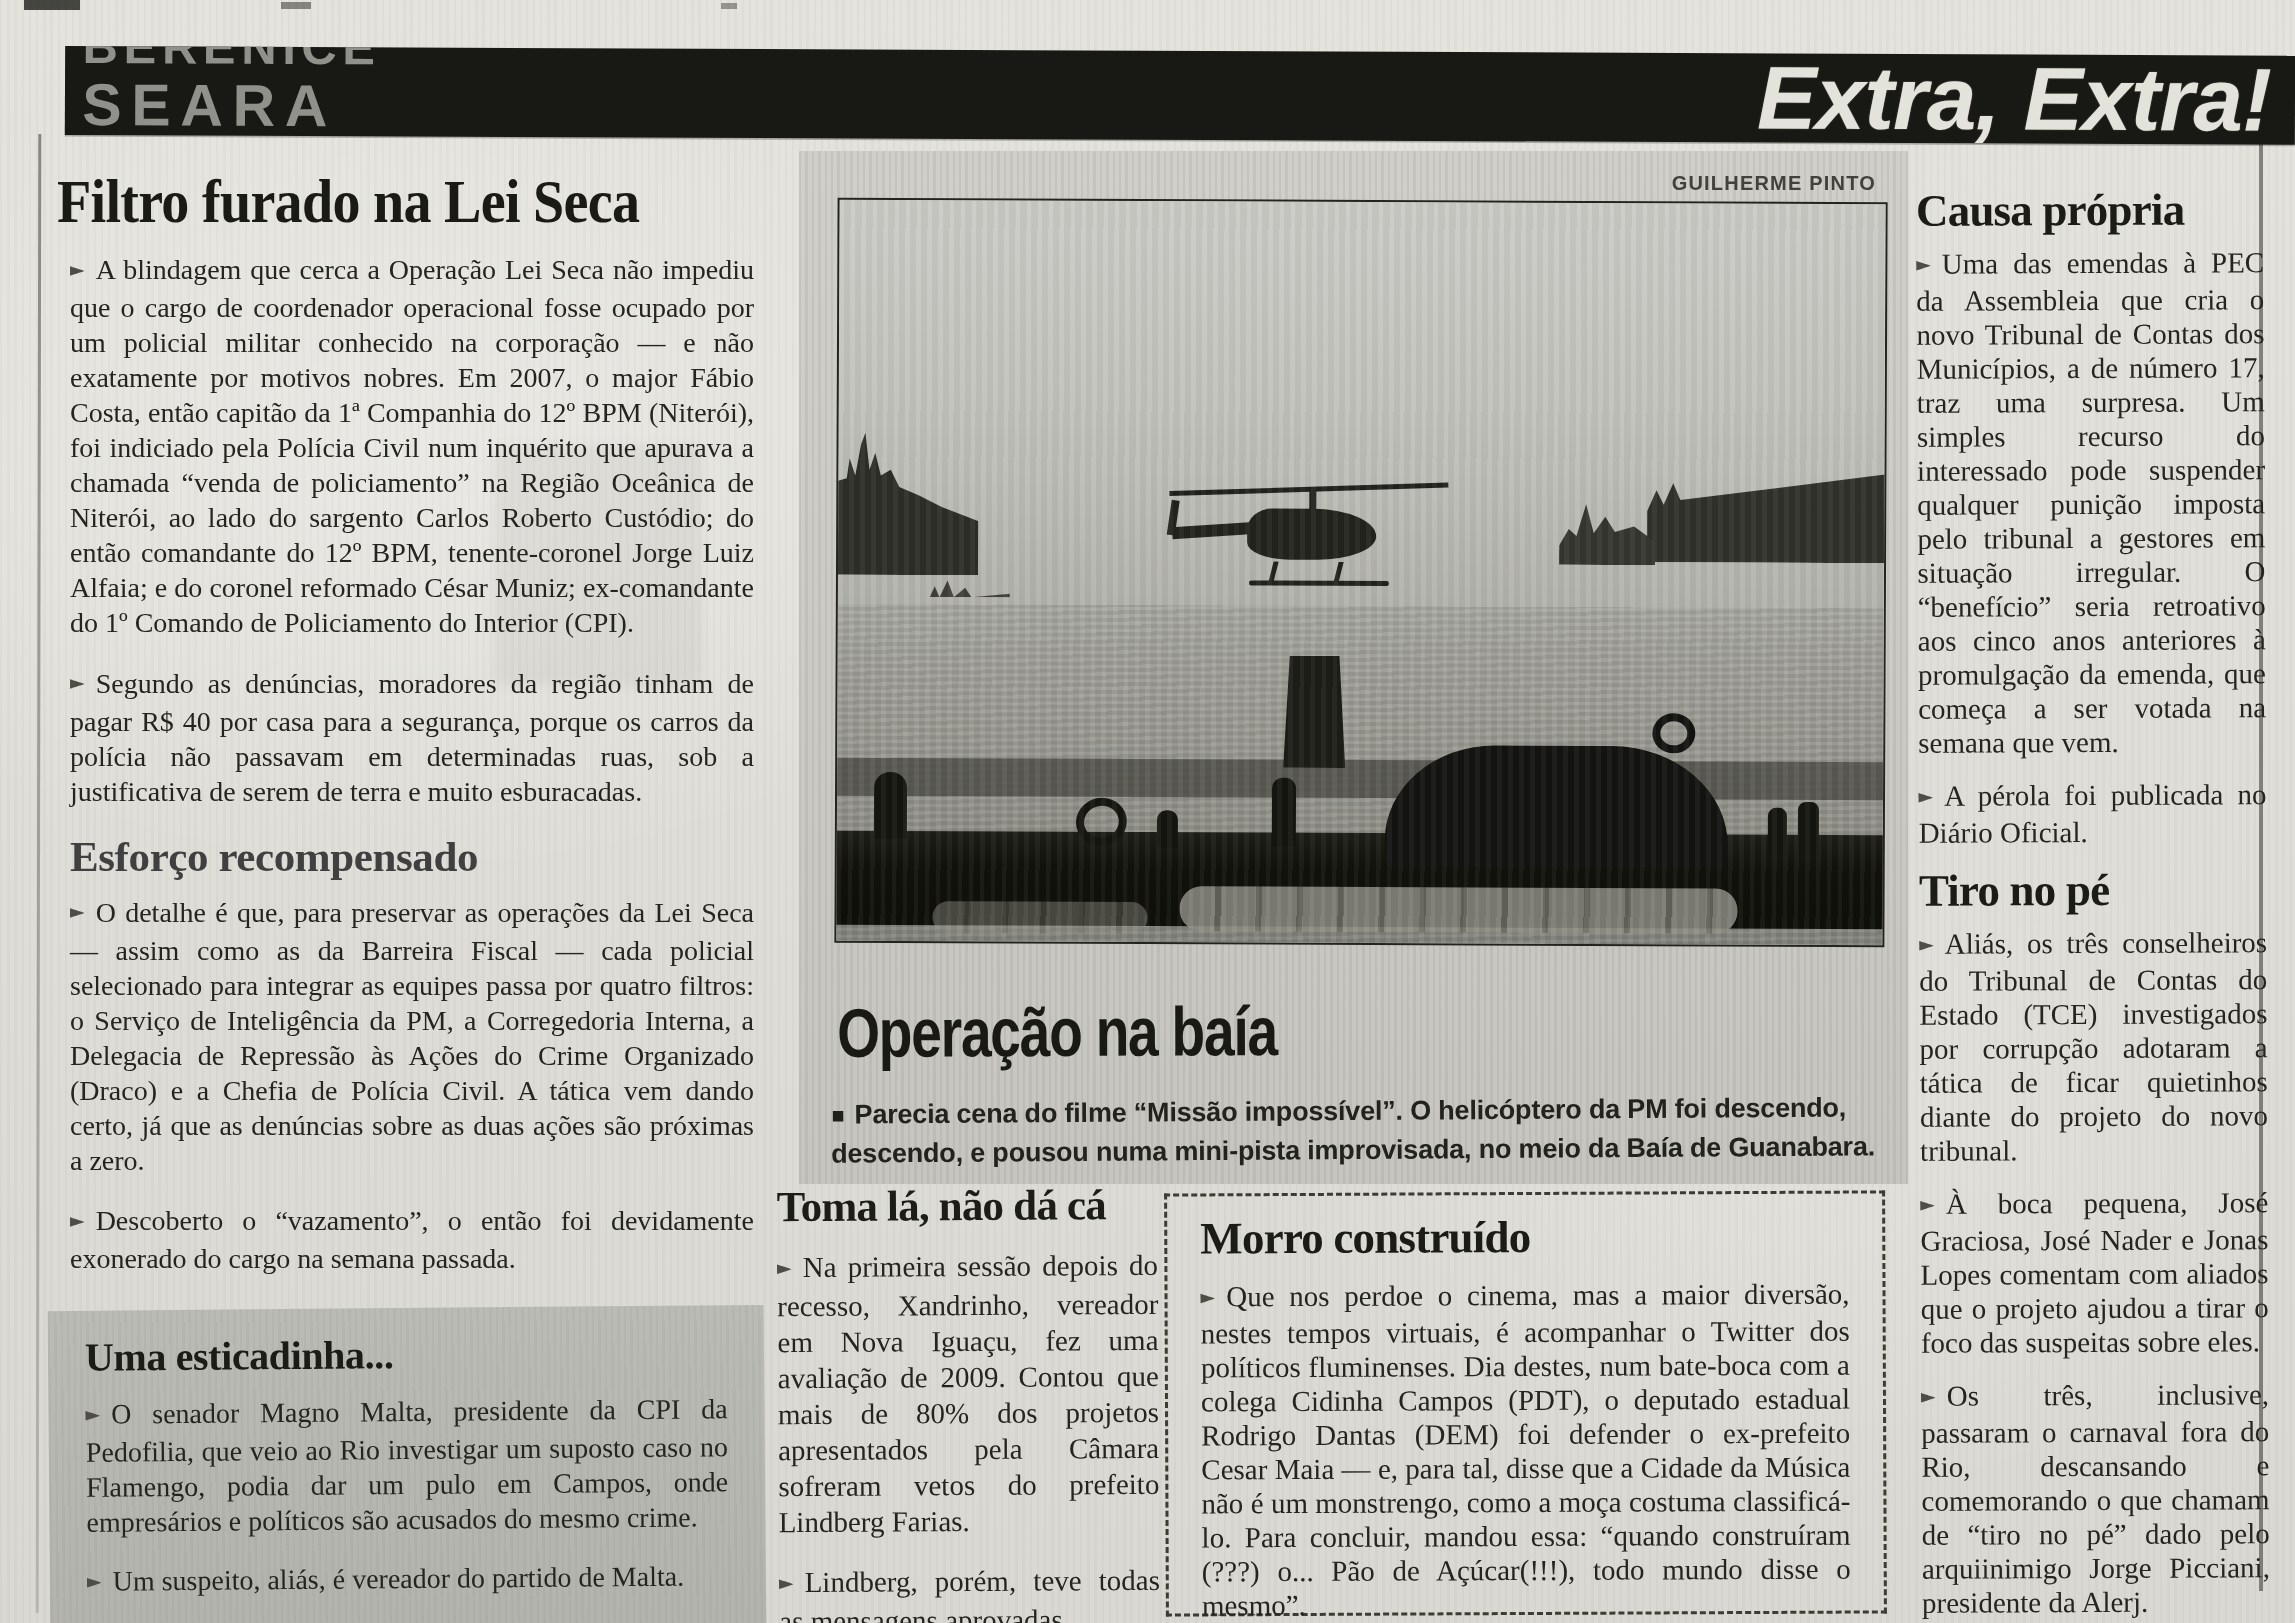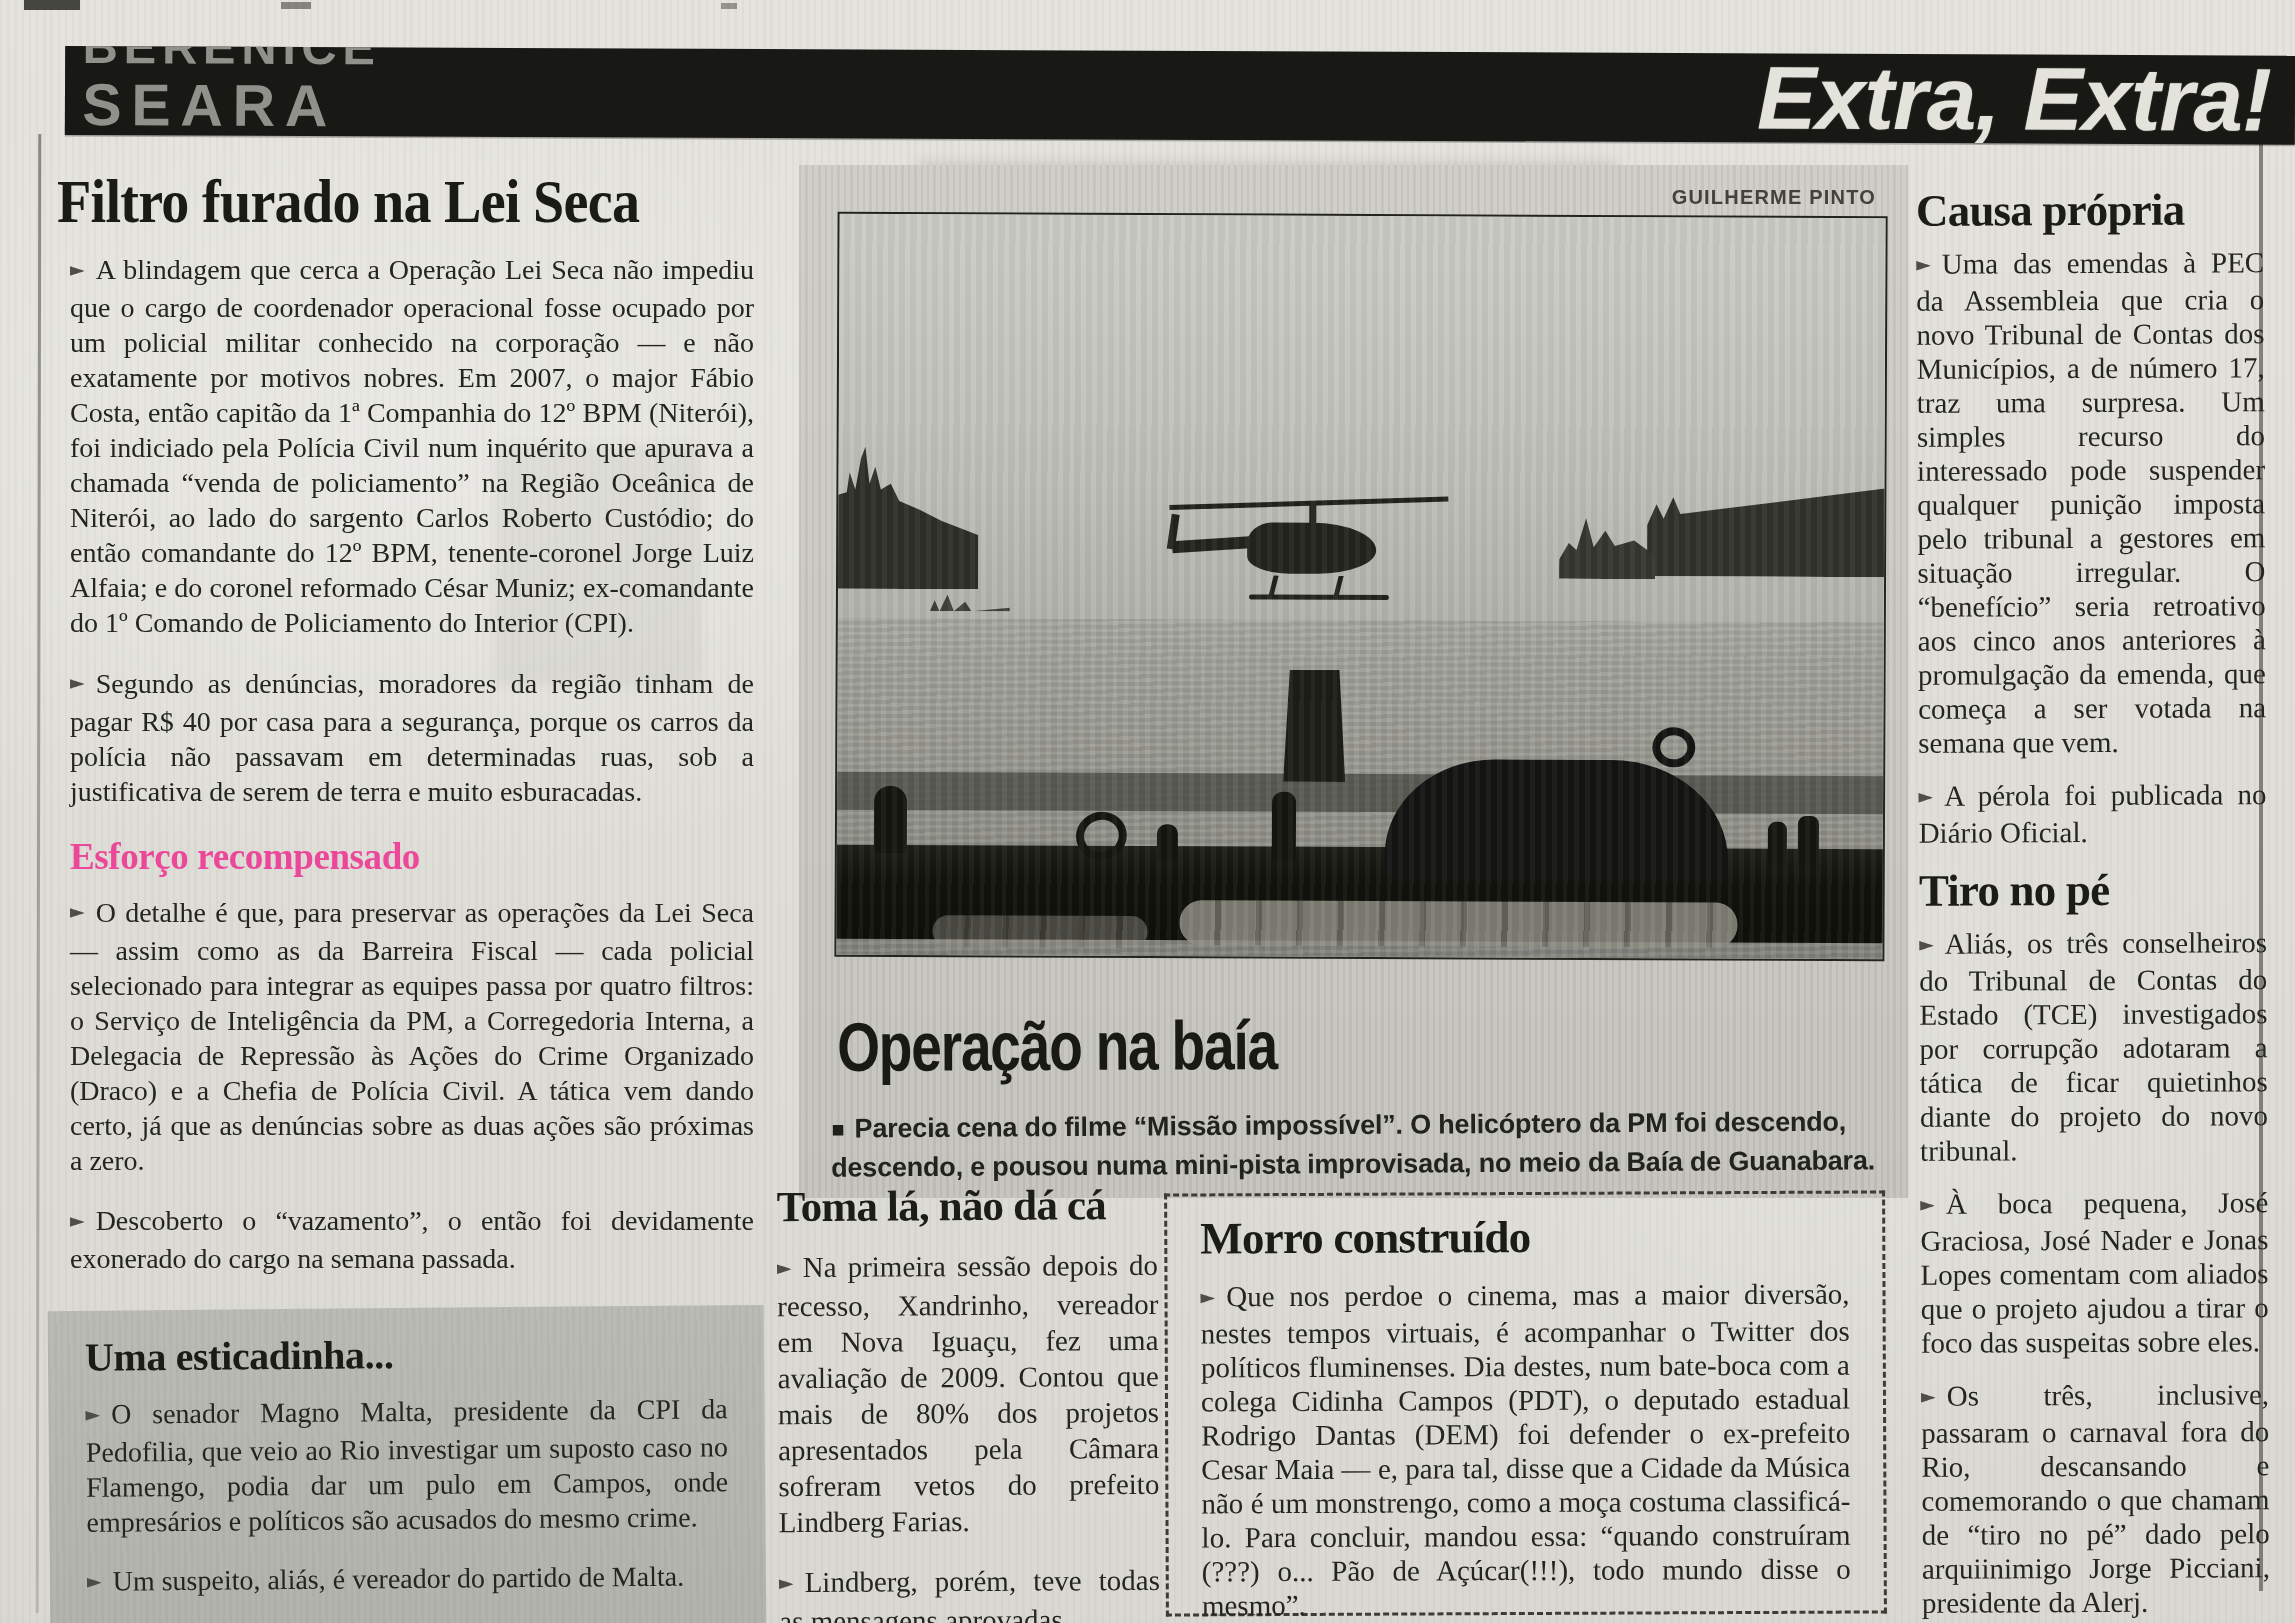--- a/index.html
+++ b/index.html
@@ -45,35 +45,35 @@
   .arr{font-family:"DejaVu Sans",sans-serif;font-size:19px;color:#4e4e46;
     margin-right:11px;position:relative;top:-3.2px;letter-spacing:0;}
   .sqm{font-family:"DejaVu Sans",sans-serif;font-size:21px;color:#20201b;margin-right:9.6px;position:relative;top:-1.6px;}
   
   .headline{
     left:57px;top:167px;font-size:61px;font-weight:bold;color:#1b1b15;
     letter-spacing:-0.8px;white-space:nowrap;transform:scaleX(.92);transform-origin:left top;
   }
   .leftcol{left:70px;top:252px;width:684px;font-size:28px;line-height:35px;}
   .leftcol .bp{margin-bottom:25.5px;}
-  .subhead{font-size:37px;font-weight:bold;color:#ec4899;margin:30px 0 21px 0;letter-spacing:-0.4px;}
+  .subhead{font-size:43px;font-weight:bold;color:#404040;margin:30px 0 21px 0;letter-spacing:-0.4px;}
   .graybox{
     margin-left:-21px;margin-top:32px;width:642px;
     padding:29px 37px 33px 37px;
     background:
       repeating-linear-gradient(90deg, rgba(90,90,80,.06) 0 2.4px, rgba(0,0,0,0) 2.4px 6.4px),
       linear-gradient(180deg,#babbb4 0%,#b2b3ac 100%);
     transform:rotate(-.5deg);
   }
   .graybox h3{margin:0 0 22px 0;font-size:40px;font-weight:bold;color:#1c1c16;letter-spacing:-0.4px;}
   .graybox .bp{margin-bottom:24px;font-size:28px;line-height:35px;}
   .graybox .bp:last-child{margin-bottom:0;}
   
   .photozone{
-    left:799px;top:165px;width:1109px;height:1033px;
+    left:799px;top:151px;width:1109px;height:1033px;
     background:
       repeating-linear-gradient(90deg, rgba(80,80,70,.09) 0 2.4px, rgba(0,0,0,0) 2.4px 6.4px),
       linear-gradient(180deg,#d0cfca 0%,#cac9c4 60%,#c6c5c0 100%);
   }
   .credit{
     position:absolute;right:32px;top:21px;
     font-family:"Liberation Sans",sans-serif;font-size:20px;letter-spacing:1.2px;
     color:#42423b;font-weight:bold;
   }
   .photo{

